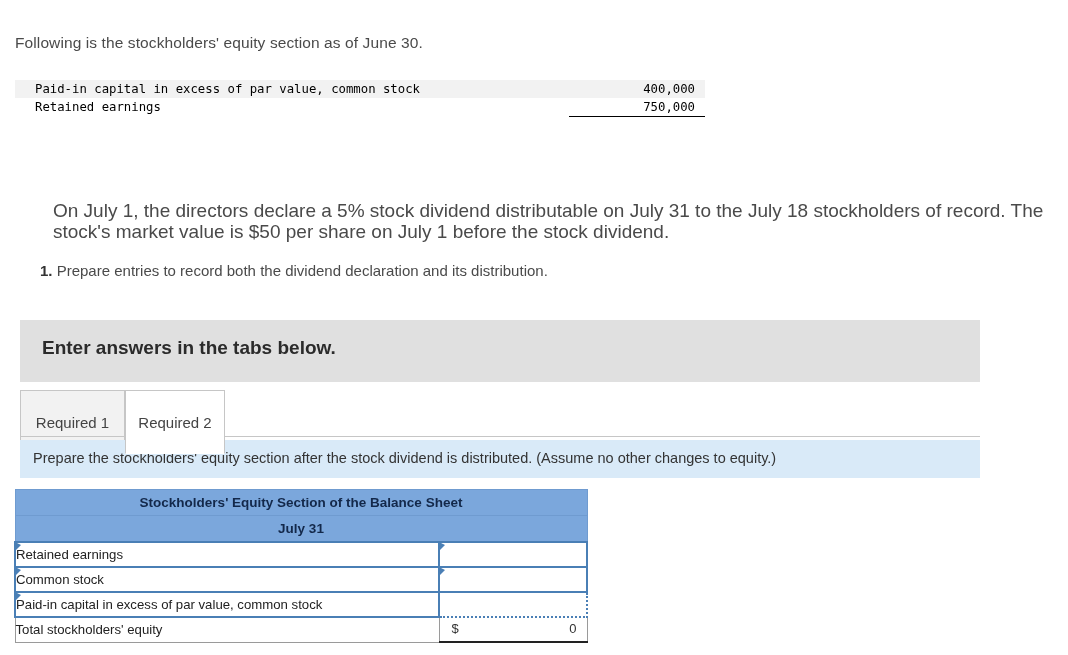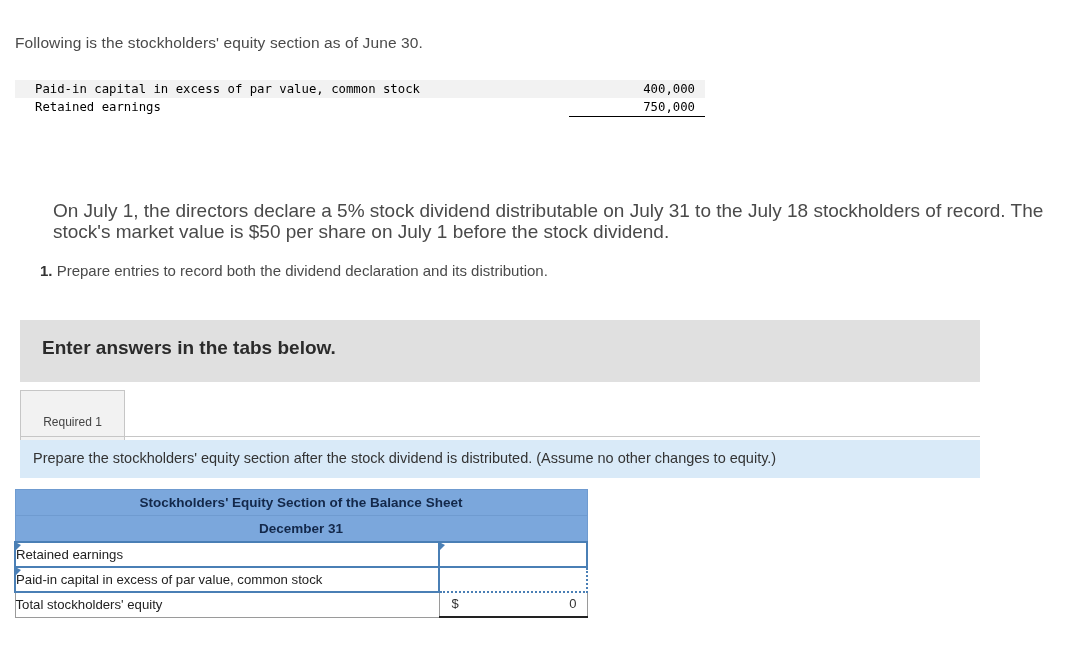--- a/index.html
+++ b/index.html
@@ -100,21 +100,21 @@
     top: 390px;
     width: 960px;
     height: 49px;
   }
   .tab {
     position: absolute;
     top: 0;
     height: 64px;
     box-sizing: border-box;
     border: 1px solid #c6c6c6;
-    font-size: 12px;
+    font-size: 15px;
     color: #444;
     display: flex;
     align-items: center;
     justify-content: center;
     cursor: pointer;
     user-select: none;
   }
   .tab.inactive {
     background: #f2f2f2;
     border-bottom: 1px solid #b9b9b9;
@@ -263,50 +263,63 @@
 
 <div class="gray-band">
   <div class="gray-band-text">Enter answers in the tabs below.</div>
 </div>
 
 <div class="tabbar">
   <div class="tabline"></div>
   <div class="tab inactive tab1">
     <span>Required 1</span>
   </div>
+  <div class="tab active tab2">
+    <span>Required 2</span>
+  </div>
 </div>
 
 <div class="blue-band">
   <div class="blue-band-text">Prepare the stockholders' equity section after the stock dividend is distributed. (Assume no other changes to equity.)</div>
 </div>
 
 <table class="grid">
   <colgroup>
     <col class="col-lbl">
     <col class="col-val">
   </colgroup>
   <tbody>
       <tr>
     <td class="gh" colspan="2">Stockholders' Equity Section of the Balance Sheet</td>
   </tr>
   <tr>
-    <td class="gh gh2" colspan="2">December 31</td>
+    <td class="gh gh2" colspan="2">July 31</td>
   </tr>
 
   <tr>
     <td class="lbl-cell">
       <span class="marker"></span>
       <span>Retained earnings</span>
     </td>
     <td class="val-cell">
       <span class="marker"></span>
       <span></span>
     </td>
   </tr>
 
+  <tr>
+    <td class="lbl-cell">
+      <span class="marker"></span>
+      <span>Common stock</span>
+    </td>
+    <td class="val-cell">
+      <span class="marker"></span>
+      <span></span>
+    </td>
+  </tr>
 
   <tr>
     <td class="lbl-cell">
       <span class="marker"></span>
       <span>Paid-in capital in excess of par value, common stock</span>
     </td>
     <td class="val-cell dotted">
       <span></span>
     </td>
   </tr>

